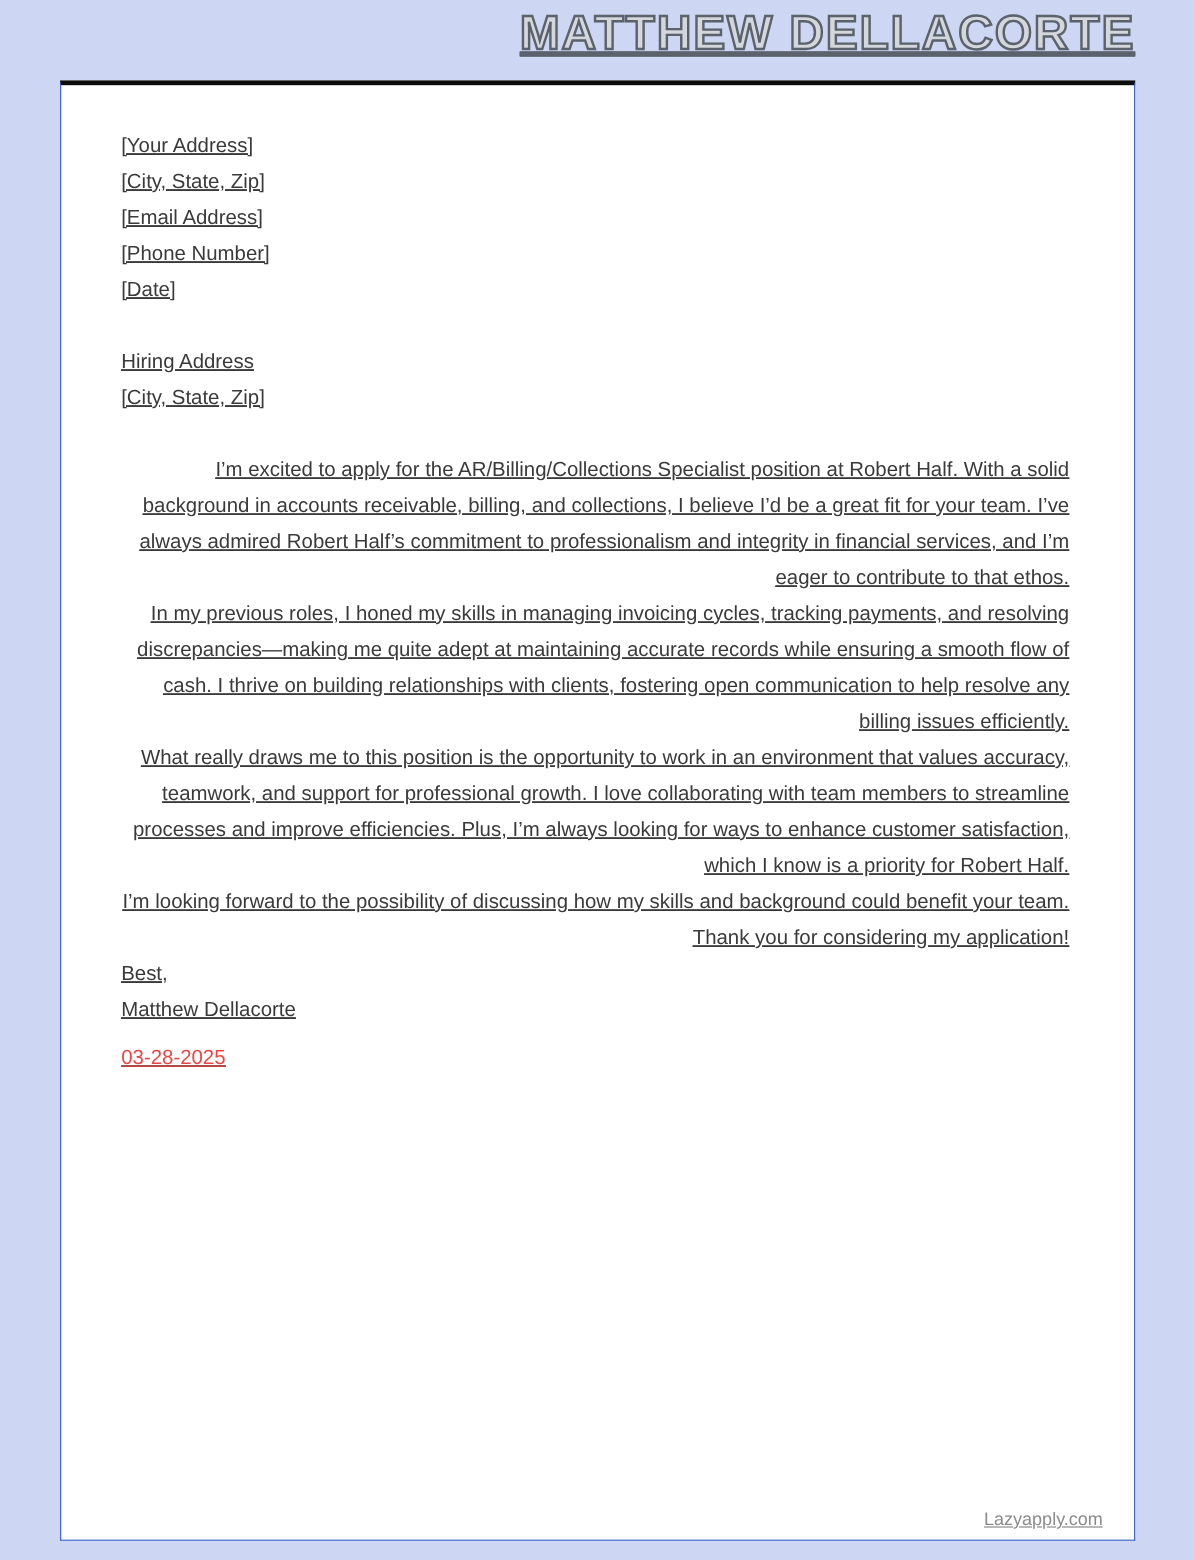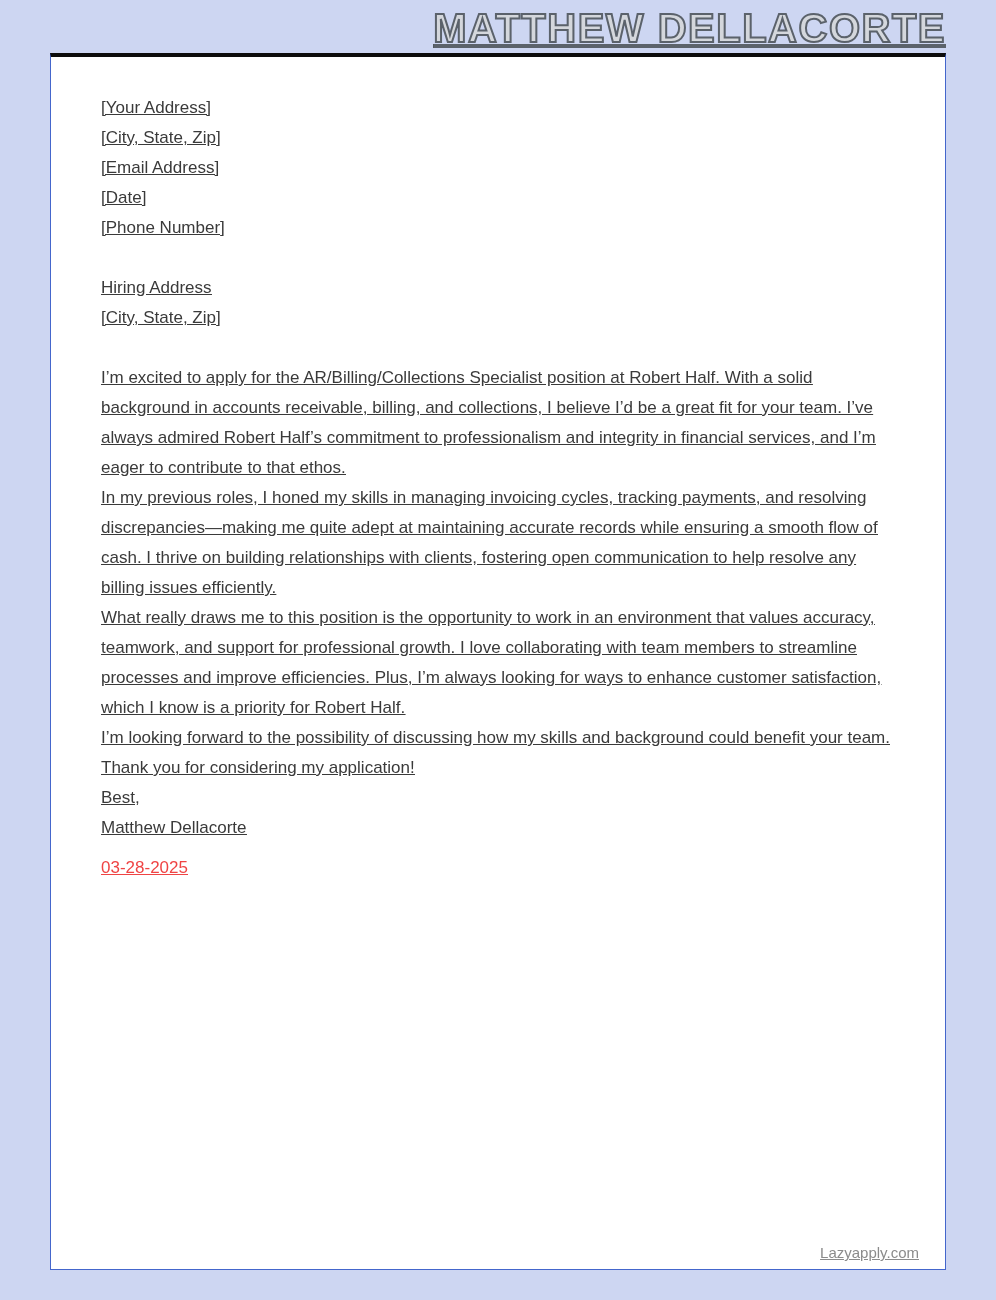--- a/index.html
+++ b/index.html
@@ -28,38 +28,38 @@
     color: #d4d7dc;
     -webkit-text-stroke: 2px #5b626b;
     text-transform: uppercase;
     white-space: nowrap;
   }
 
   
   .page {
     position: absolute;
     left: 50px;
-    top: 53px;
+    top: 67px;
     width: 896px;
     height: 1217px;
     background: #ffffff;
     border: 1px solid #4466cc;
     border-top: 4px solid #0c0c0c;
   }
 
   .content {
     padding: 36px 54px 0 50px;
     font-size: 17px;
     line-height: 30px;
     color: #3a3a3a;
   }
   .content p { margin: 0; }
 
   .block { margin: 0 0 30px 0; }
-  .paragraph { margin: 0 0 30px 0; }
+  .paragraph { margin: 0 0 30px 0; text-align: right; }
 
   .date-line {
     margin-top: 10px !important;
     color: #ef4444;
   }
 
   .watermark {
     position: absolute;
     bottom: 8px;
     right: 26px;
@@ -74,22 +74,22 @@
   <h1 class="candidate-name">MATTHEW DELLACORTE</h1>
 </div>
 
 <div class="page">
   <div class="content">
 
     <div class="block">
       <p>[Your Address]</p>
       <p>[City, State, Zip]</p>
       <p>[Email Address]</p>
+      <p>[Phone Number]</p>
       <p>[Date]</p>
-      <p>[Phone Number]</p>
     </div>
 
     <div class="block">
       <p>Hiring Address</p>
       <p>[City, State, Zip]</p>
     </div>
 
 
     <p class="paragraph">I’m excited to apply for the AR/Billing/Collections Specialist position at Robert Half. With a solid background in accounts receivable, billing, and collections, I believe I’d be a great fit for your team. I’ve always admired Robert Half’s commitment to professionalism and integrity in financial services, and I’m eager to contribute to that ethos.</p>
     <p class="paragraph">In my previous roles, I honed my skills in managing invoicing cycles, tracking payments, and resolving discrepancies—making me quite adept at maintaining accurate records while ensuring a smooth flow of cash. I thrive on building relationships with clients, fostering open communication to help resolve any billing issues efficiently.</p>

